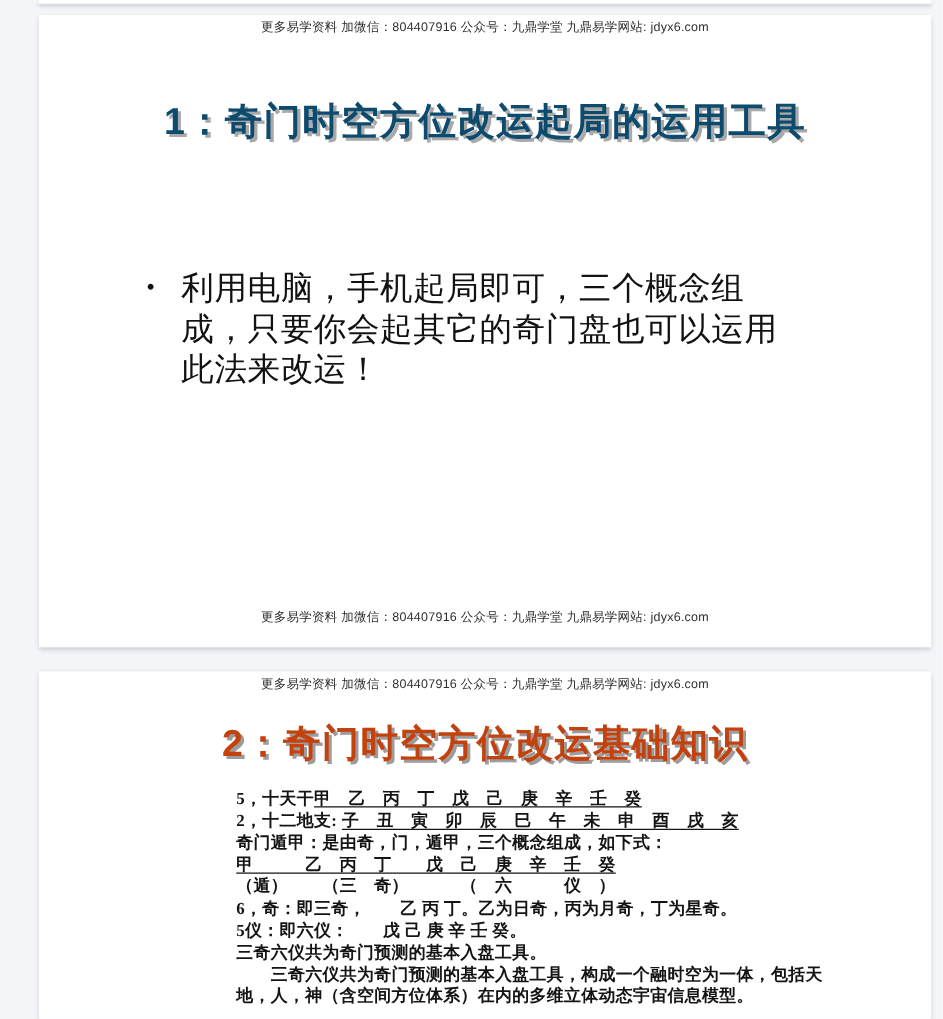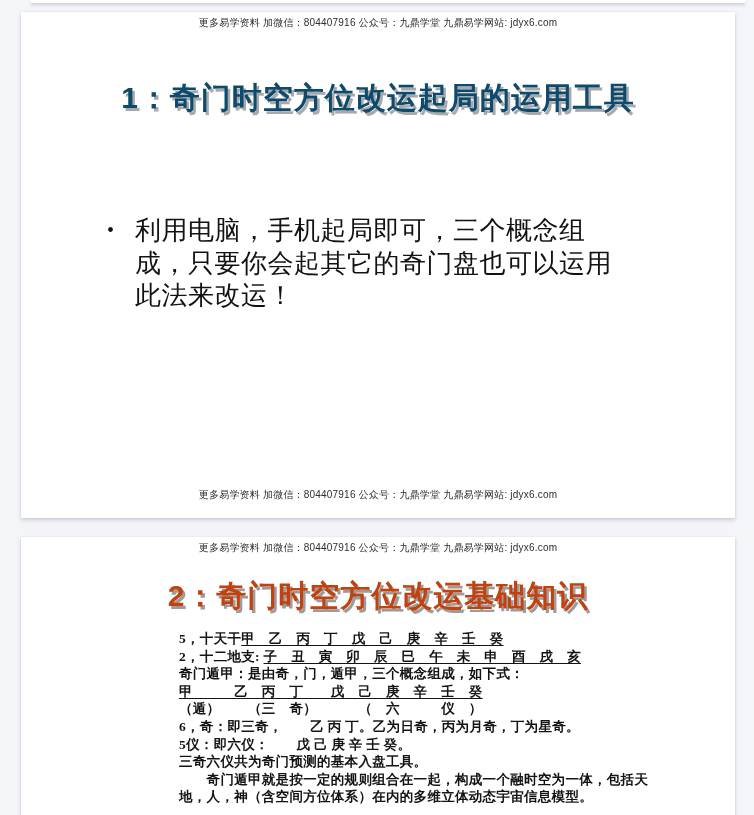--- a/index.html
+++ b/index.html
@@ -20,21 +20,21 @@
     position: absolute;
     left: 31px;
     top: 0;
     width: 714px;
     height: 3px;
     background: #ffffff;
     box-shadow: 0 2px 3px rgba(60,60,90,0.22);
   }
   .page {
     position: absolute;
-    left: 21px;
+    left: 31px;
     width: 714px;
     background: #ffffff;
     box-shadow: 0 2px 4px rgba(60,60,90,0.22), 0 0 1px rgba(60,60,90,0.15);
   }
   .page1 { top: 12px; height: 506px; }
   .page2 { top: 537px; height: 400px; }
 
   .watermark {
     position: absolute;
     left: 0;
@@ -140,18 +140,18 @@
 
     <div class="p2-body">
       <div class="bline"><span>5，十天干</span><span class="u">甲　乙　丙　丁　戊　己　庚　辛　壬　癸</span></div>
       <div class="bline"><span>2，十二地支: </span><span class="u">子　丑　寅　卯　辰　巳　午　未　申　酉　戌　亥</span></div>
       <div class="bline"><span>奇门遁甲：是由奇，门，遁甲，三个概念组成，如下式：</span></div>
       <div class="bline"><span class="u">甲　　　乙　丙　丁　　戊　己　庚　辛　壬　癸</span></div>
       <div class="bline"><span>（遁）　　（三　奇）　　　（　六　　　仪　）</span></div>
       <div class="bline"><span>6，奇：即三奇，　　乙 丙 丁。乙为日奇，丙为月奇，丁为星奇。</span></div>
       <div class="bline"><span>5仪：即六仪：　　戊 己 庚 辛 壬 癸。</span></div>
       <div class="bline"><span>三奇六仪共为奇门预测的基本入盘工具。</span></div>
-      <div class="bline"><span>　　奇门遁甲就是按一定的规则组合在一起，构成一个融时空为一体，包括天</span></div>
+      <div class="bline"><span>　　三奇六仪共为奇门预测的基本入盘工具，构成一个融时空为一体，包括天</span></div>
       <div class="bline"><span>地，人，神（含空间方位体系）在内的多维立体动态宇宙信息模型。</span></div>
     </div>
   </section>
 
 </div>
 
 </body></html>

